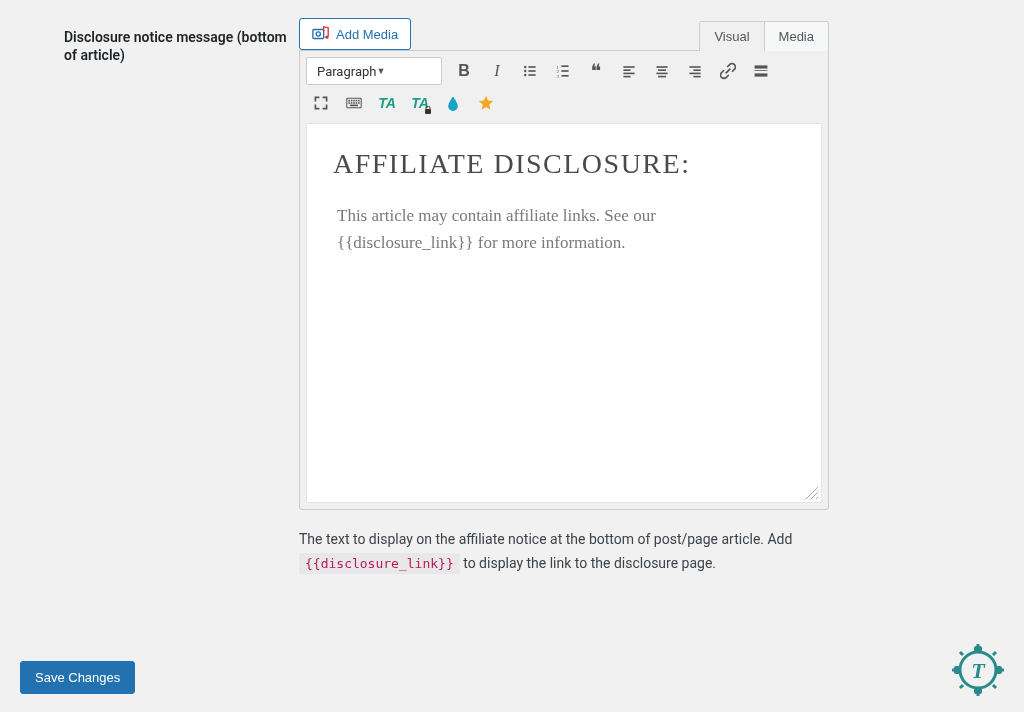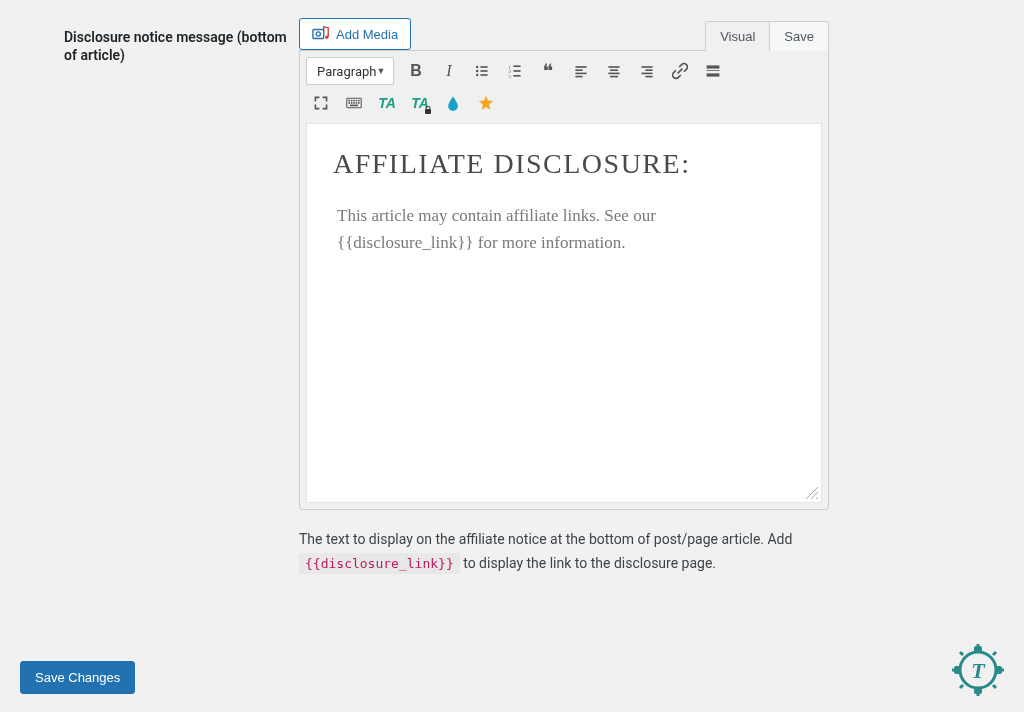--- a/index.html
+++ b/index.html
@@ -87,21 +87,21 @@
   .toolbar-row {
     display: flex;
     align-items: center;
     gap: 3px;
     padding: 2px 0;
     flex-wrap: wrap;
   }
   .format-select {
     display: flex;
     align-items: center;
-    width: 88px;
+    width: 136px;
     height: 28px;
     padding: 0 6px 0 10px;
     background: #fff;
     border: 1px solid #ccc;
     border-radius: 2px;
     font-size: 13px;
     color: #333;
     cursor: pointer;
     margin-right:4px;
   }
@@ -207,21 +207,21 @@
           <rect x="1" y="5" width="12" height="10" rx="1" fill="none" stroke="#2271b1" stroke-width="1.5"></rect>
           <circle cx="7" cy="10" r="2.3" fill="none" stroke="#2271b1" stroke-width="1.5"></circle>
           <path d="M13 7 L13 2 L18 3 L18 13" fill="none" stroke="#d63638" stroke-width="1.5"></path>
           <circle cx="16.5" cy="13.5" r="1.8" fill="#d63638"></circle>
         </svg>
         <span>Add Media</span>
       </button>
 
       <div class="tabs">
         <button class="tab active">Visual</button>
-        <button class="tab">Save</button>
+        <button class="tab">Media</button>
       </div>
     </div>
 
     <div class="editor-frame">
       <div class="toolbar">
 
         <div class="toolbar-row">
           <div class="format-select">
             <span>Paragraph</span>
             <span class="caret">▼</span>

